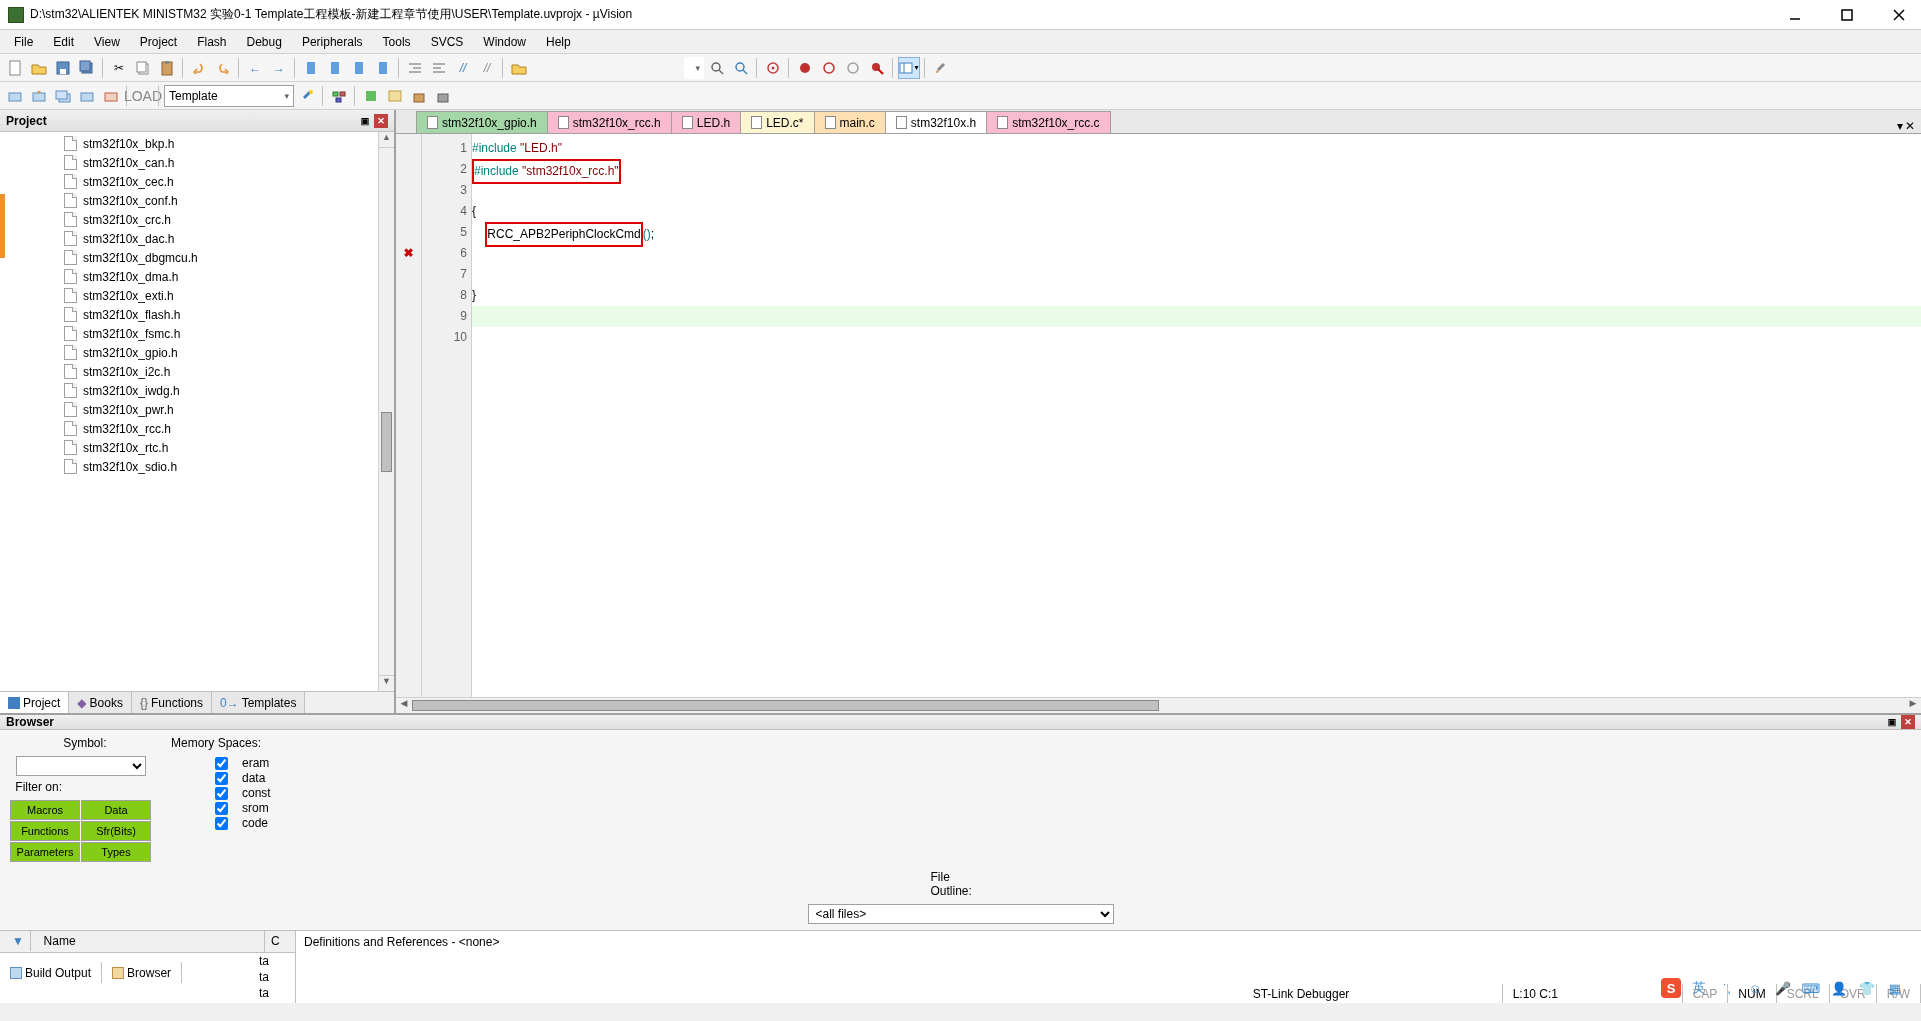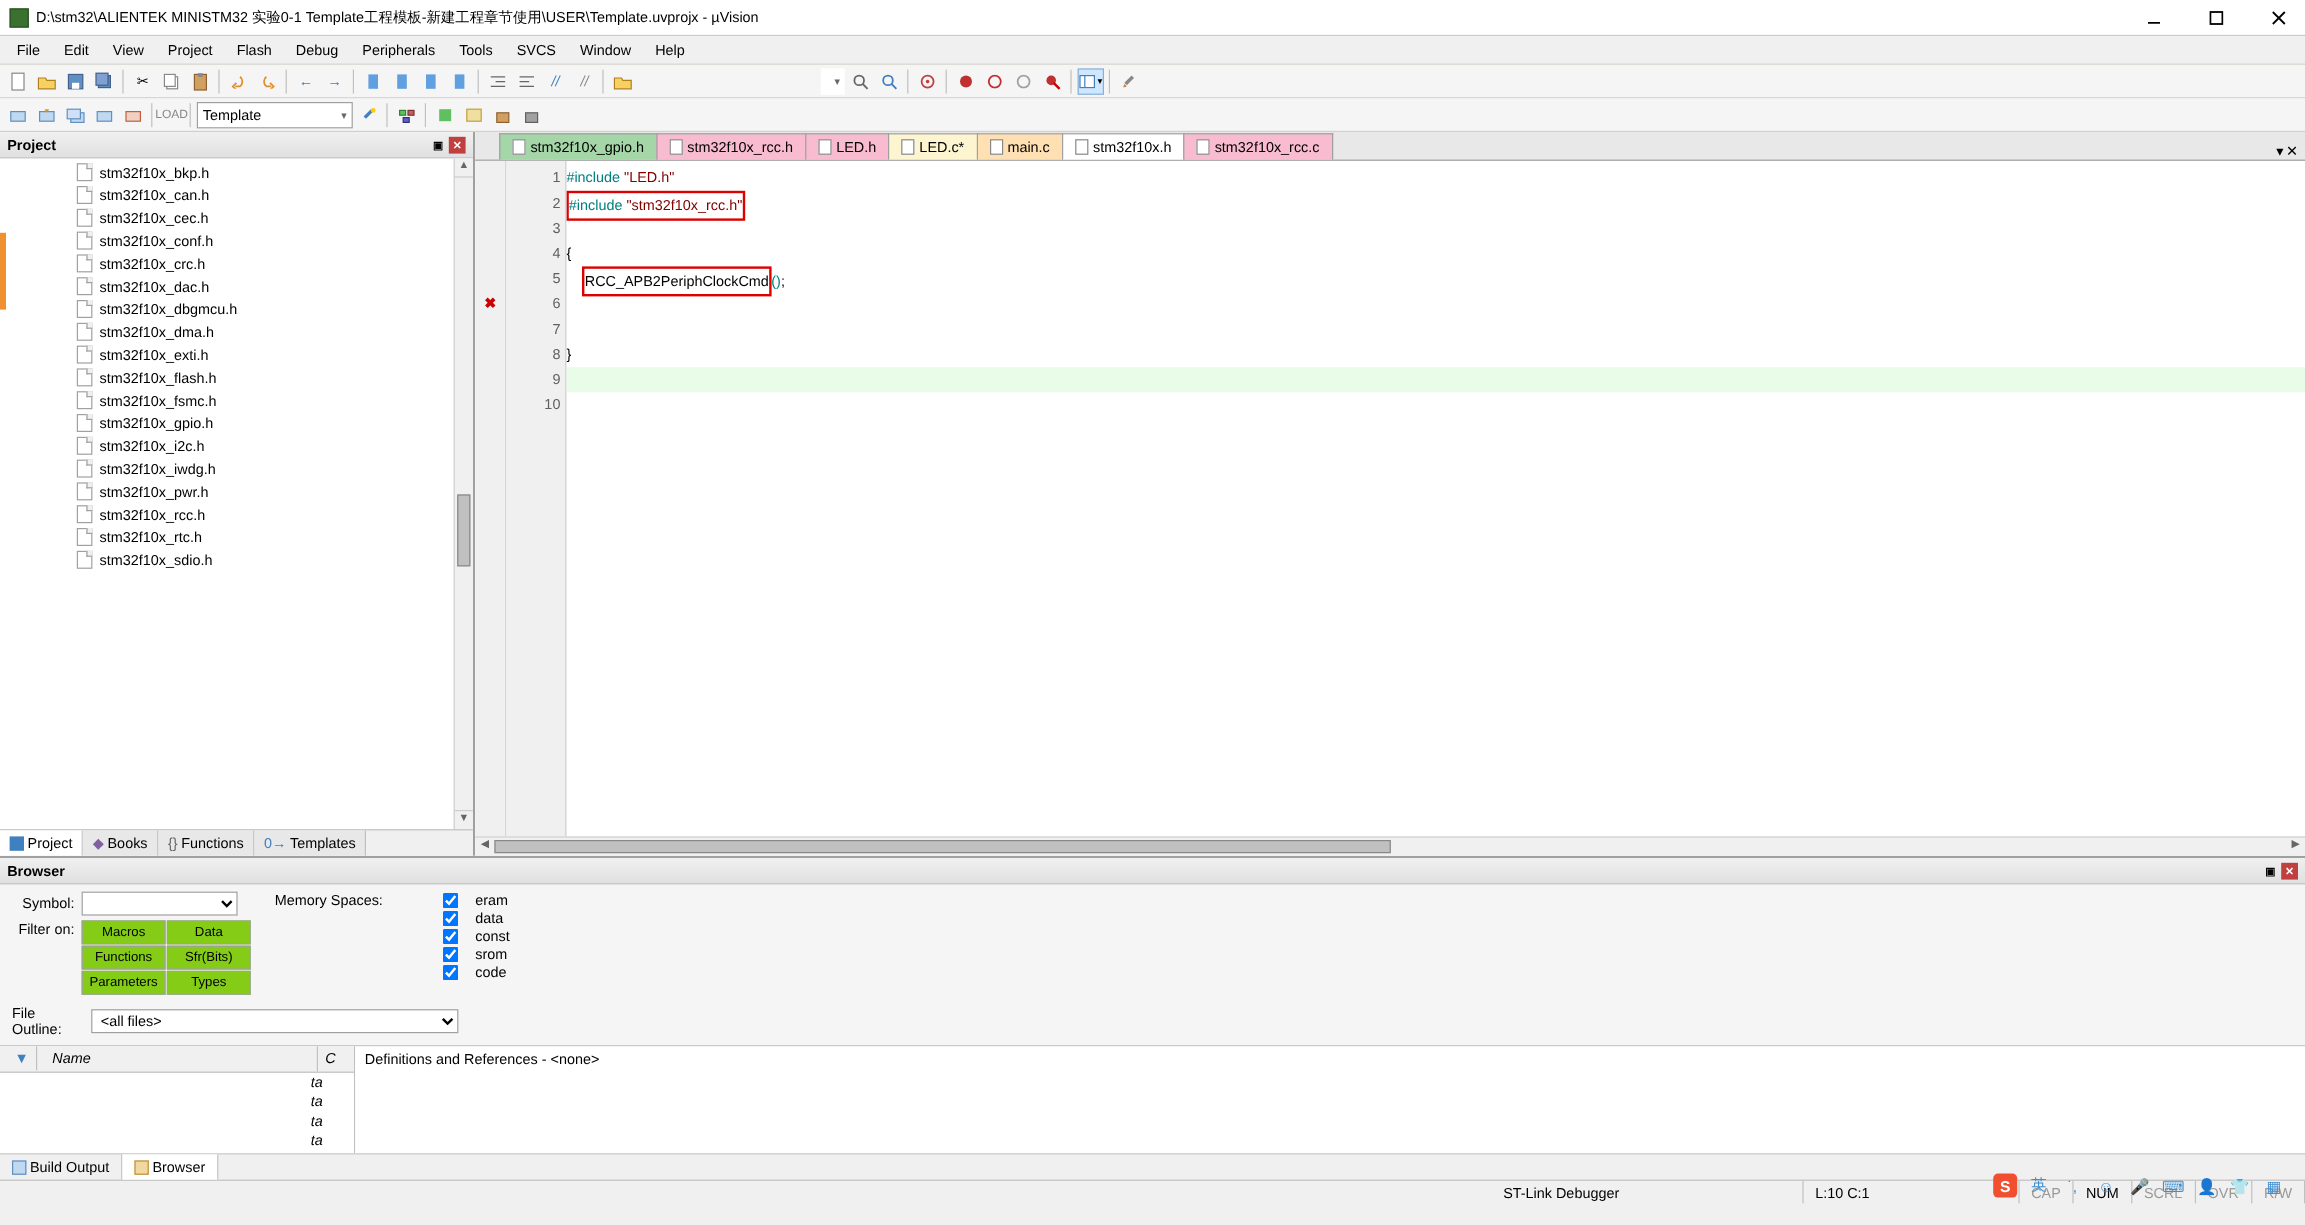--- a/index.html
+++ b/index.html
@@ -51,29 +51,29 @@
 .hl-line { background: #e8fce8; }
 .kw { color: #0000c0; }
 .str { color: #800000; }
 .pre { color: #008080; }
 .paren { color: #008080; }
 .red-box { border: 2px solid #d00; padding: 0; display: inline-block; }
 .browser-panel { height: 248px; border-top: 2px solid #a0a0a0; background: #f5f5f5; display: flex; flex-direction: column; }
 .browser-body { flex: 1; display: flex; flex-direction: column; }
 .browser-top { display: flex; padding: 6px 10px; gap: 20px; }
 .browser-col1 { display: flex; flex-direction: column; gap: 4px; }
-.browser-row { display: flex; align-items: center; gap: 6px; }
+.browser-row { display: flex; align-items: center; gap: 6px; flex-direction: column; }
 .browser-label { width: 52px; text-align: right; }
 .filter-grid { display: grid; grid-template-columns: 70px 70px; gap: 1px; }
 .filter-btn { height: 20px; background: #84cc16; border: 1px solid #a0a0a0; display: flex; align-items: center; justify-content: center; cursor: pointer; font-size: 11px; }
 .mem-col { display: flex; flex-direction: column; gap: 1px; }
 .mem-item { display: flex; align-items: center; gap: 14px; padding-left: 44px; }
 .mem-item input { margin: 0; }
 .browser-bottom { flex: 1; display: flex; border-top: 1px solid #c0c0c0; }
-.name-panel { width: 296px; border-right: 1px solid #c0c0c0; background: #fff; display: flex; flex-direction: column; font-style: italic; }
+.name-panel { width: 296px; border-right: 1px solid #c0c0c0; background: #fff; display: flex; flex-direction: column; }
 .name-header { height: 22px; background: #f0f0f0; display: flex; border-bottom: 1px solid #c0c0c0; }
 .name-header span:first-child { flex: 1; padding: 3px 6px; border-right: 1px solid #c0c0c0; }
 .name-header span:last-child { width: 30px; padding: 3px 6px; }
 .name-row { padding: 1px 6px; display: flex; }
 .name-row span:first-child { flex: 1; }
 .name-row span:last-child { width: 30px; }
 .def-panel { flex: 1; background: #fff; padding: 4px 8px; }
 .bottom-tabs { height: 22px; background: #f0f0f0; display: flex; border-top: 1px solid #c0c0c0; }
 .bottom-tab { padding: 2px 10px; border-right: 1px solid #c0c0c0; cursor: pointer; display: flex; align-items: center; gap: 3px; }
 .bottom-tab.active { background: #fff; }
@@ -317,21 +317,21 @@
         <rect x="2" y="4" width="12" height="8" fill="#c0d8f0" stroke="#6090c0"></rect>
       </svg>
     </div>
   <div class="tb-btn">
       <svg width="16" height="14">
         <rect x="2" y="4" width="12" height="8" fill="#f0d0c0" stroke="#c06040"></rect>
       </svg>
     </div>
   <div class="tb-sep"></div>
   <div class="tb-btn">
-      <span style="color:#888;font-size:10px">LOAD</span>
+      <span style="color:#888;font-size:14px">LOAD</span>
     </div>
   <div class="tb-sep"></div>
   <div class="tb-combo">
       <span>Template</span>
       <span class="tb-combo-arrow">▾</span>
     </div>
   <div class="tb-btn">
       <svg width="14" height="14">
         <path d="M3 8l6-6 2 2-6 6z" fill="#4080c0"></path>
         <circle cx="11" cy="3" r="2" fill="#fc0"></circle>

